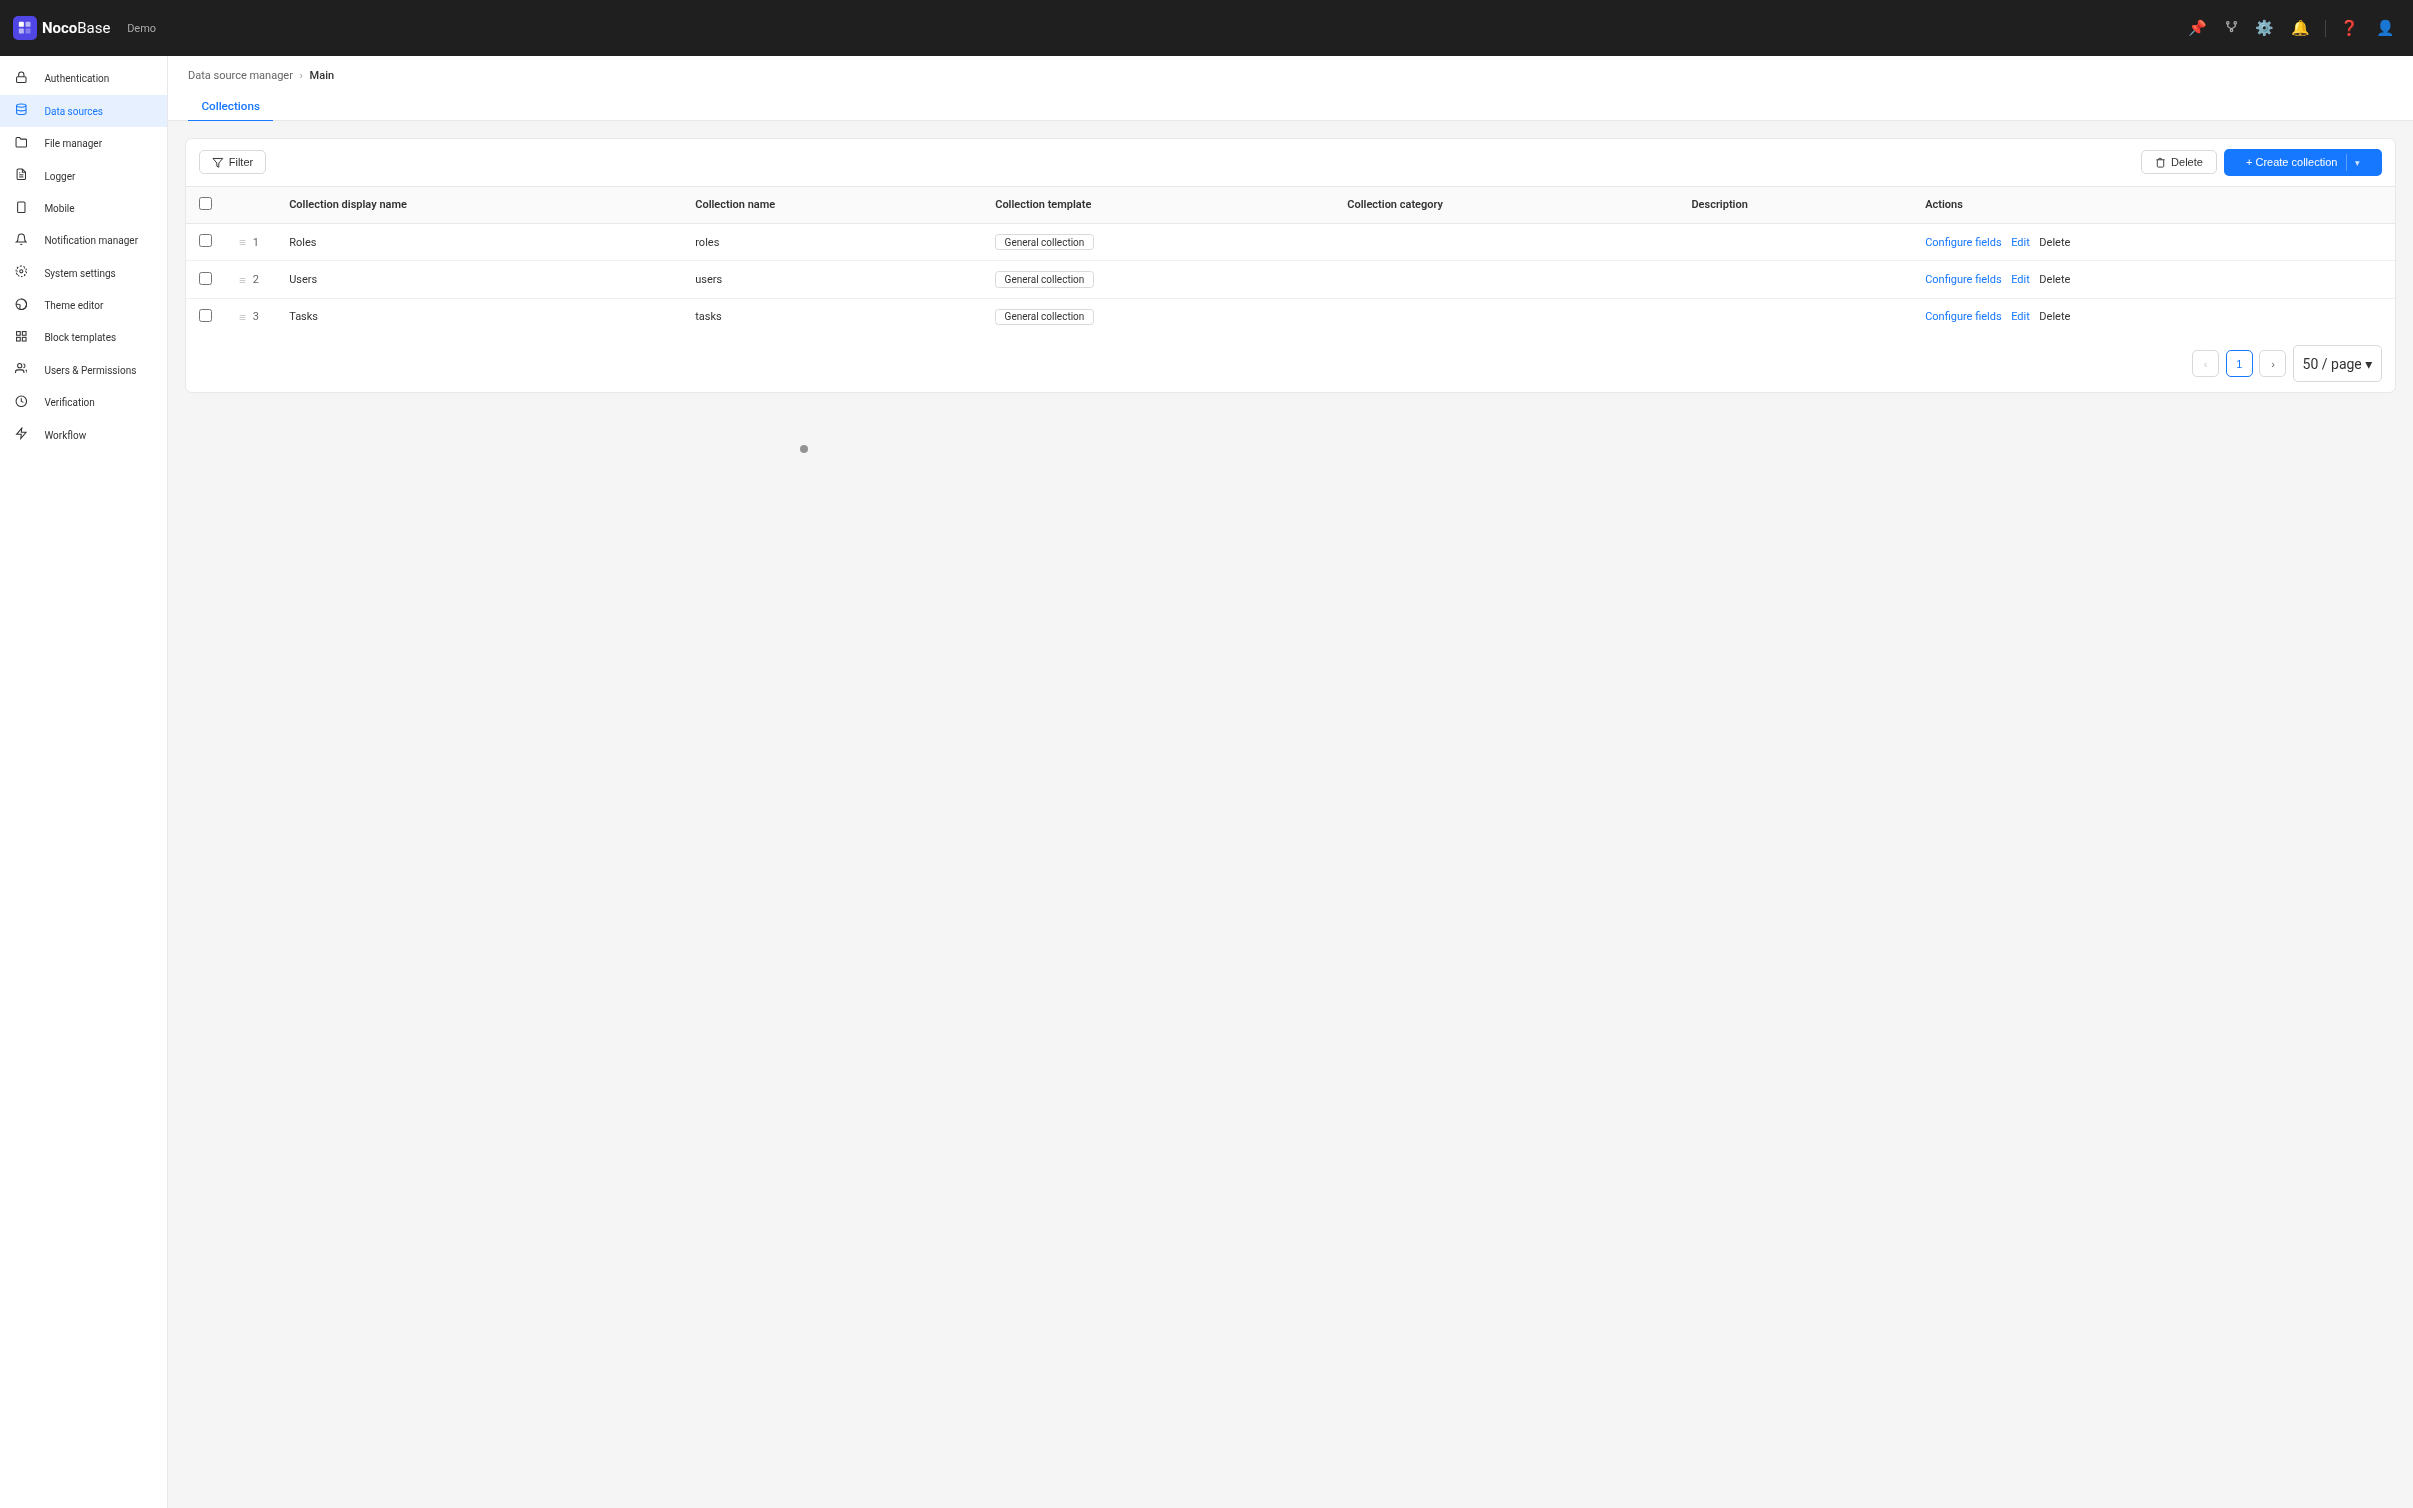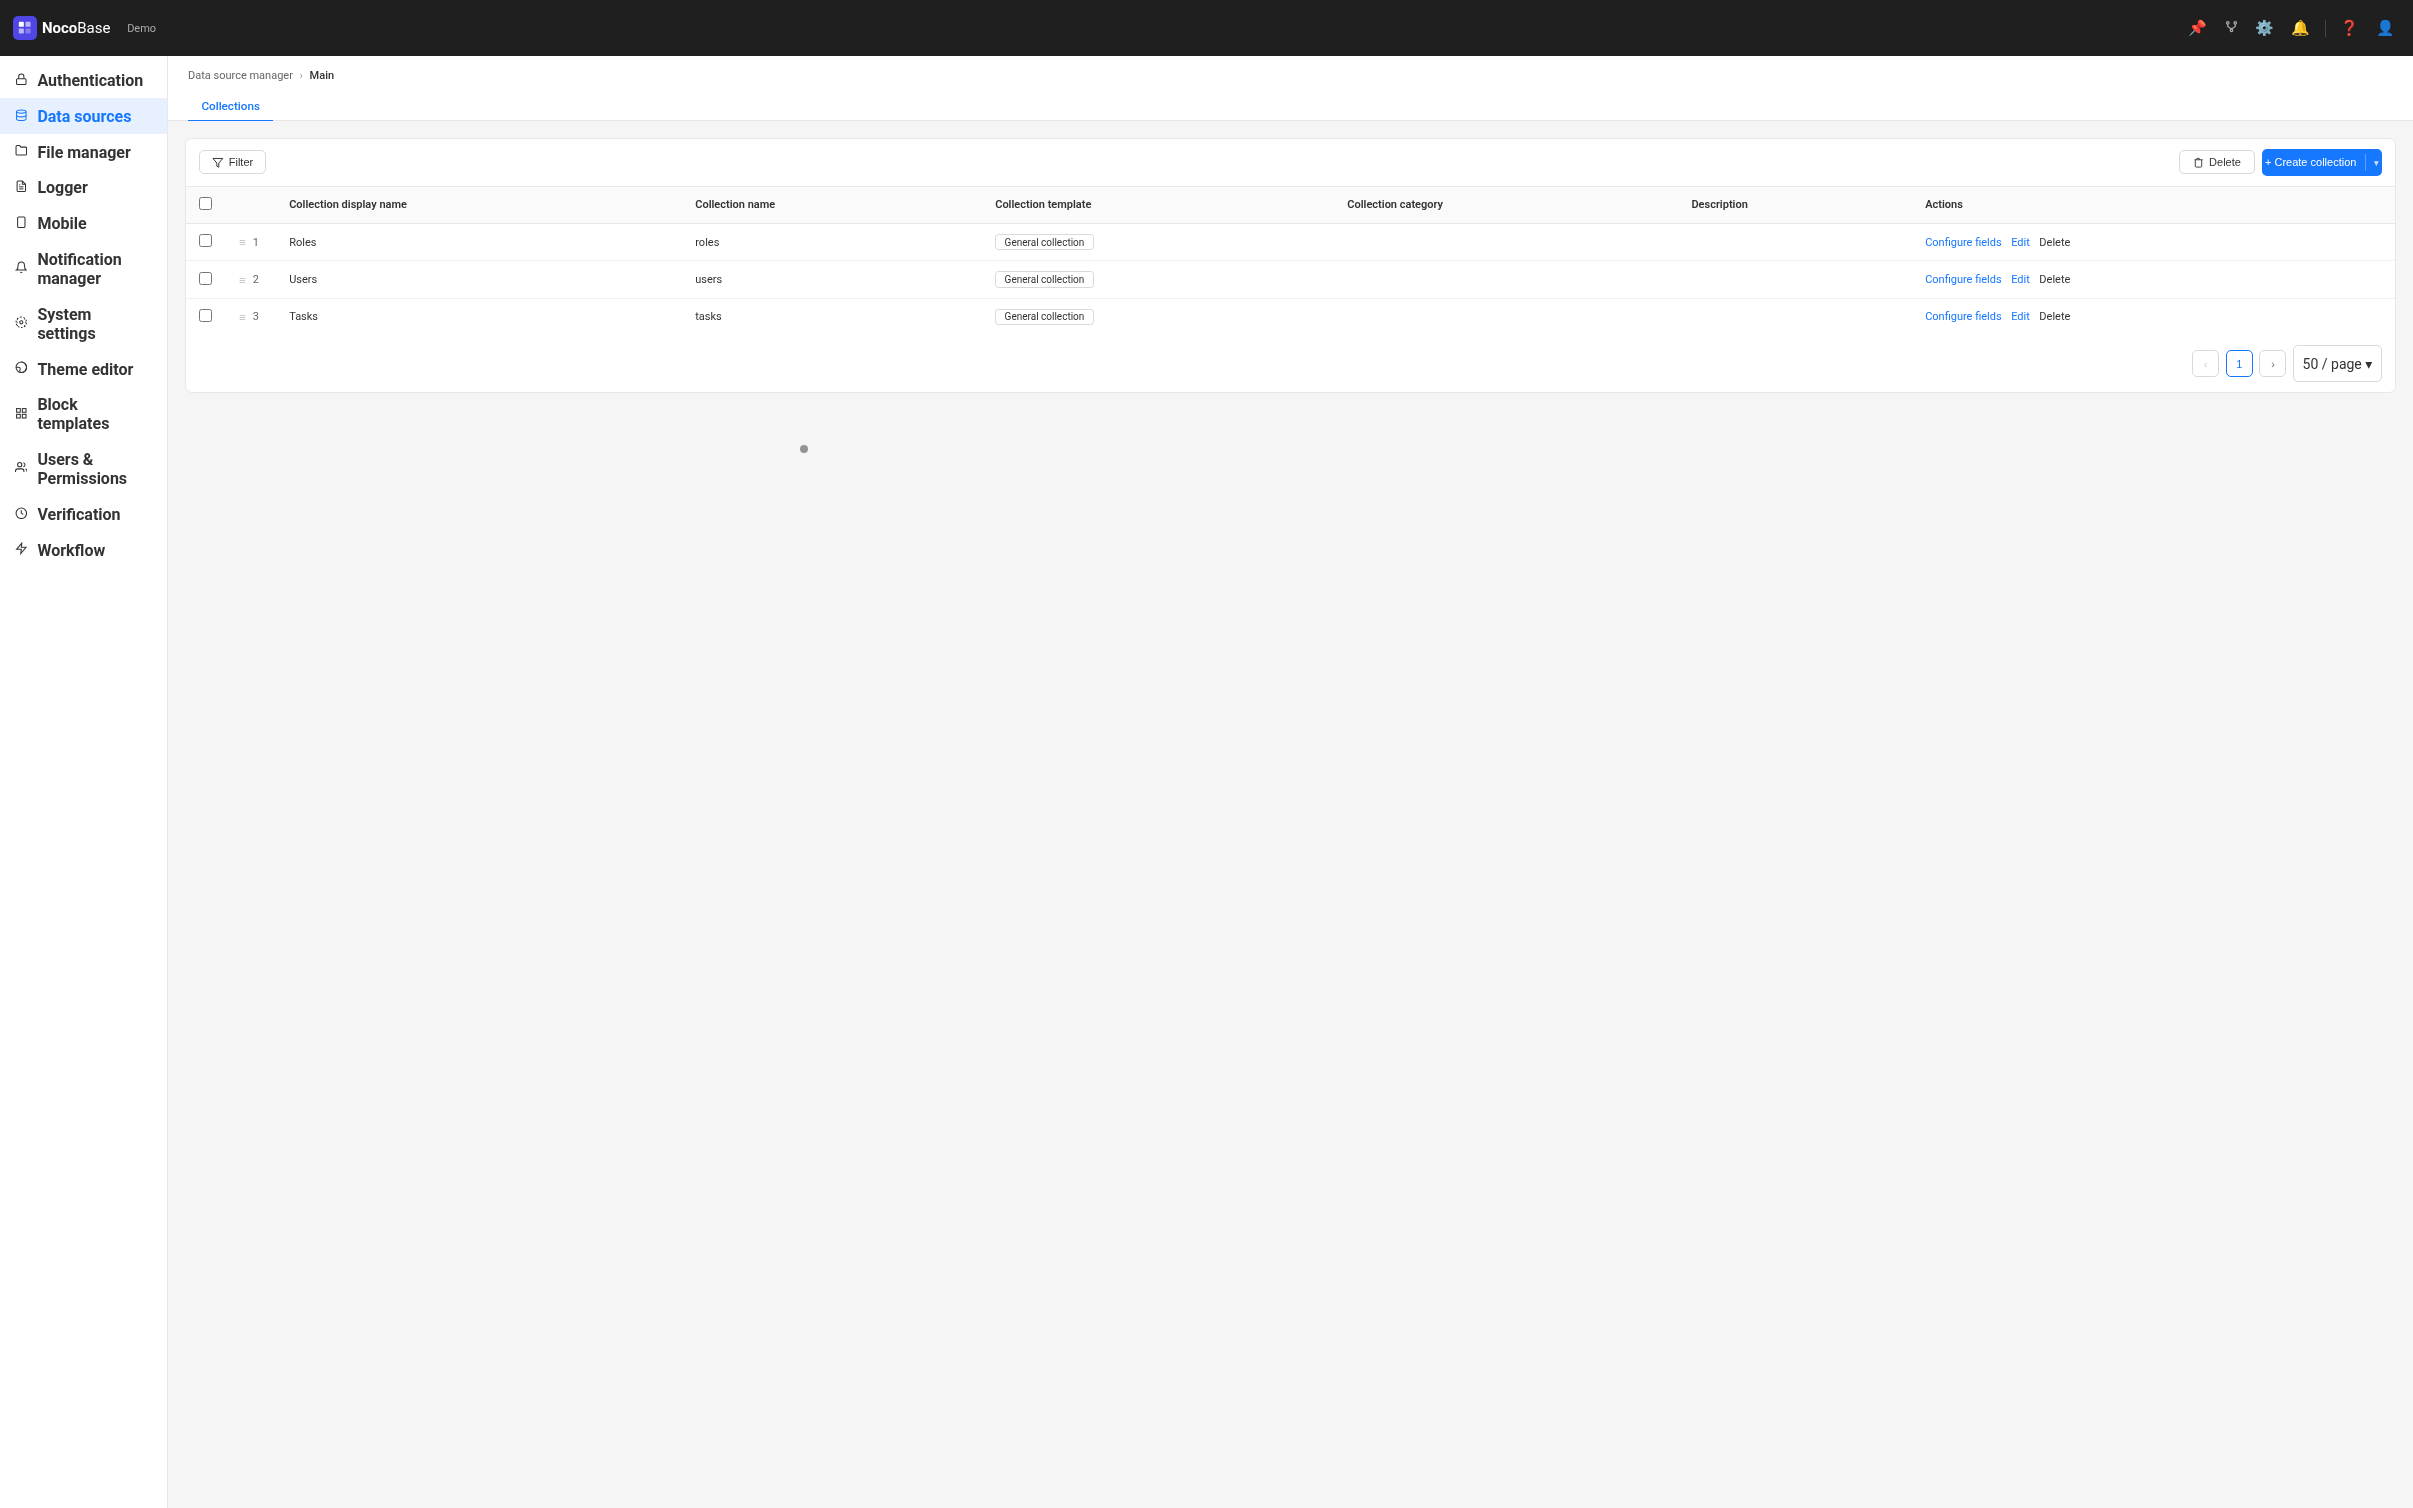--- a/index.html
+++ b/index.html
@@ -59,28 +59,27 @@
       width: 168px;
       background: #fff;
       border-right: 0.8px solid #e8e8e8;
       overflow-y: auto;
       flex-shrink: 0;
       padding: 6.7px 0;
     }
     .sidebar-item {
       display: flex;
       align-items: center;
-      gap: 9px;
+      gap: 16px;
       padding: 8.4px 13.4px;
       cursor: pointer;
       color: #333;
-      font-size: 16px;
+      font-size: 10px;
       border-radius: 0;
       transition: background 0.15s;
-      font-weight: bold;
     }
     .sidebar-item.active {
       background: #e6f0ff;
       color: #1677ff;
     }
     .sidebar-item-icon {
       font-size: 12.6px;
       width: 15px;
       text-align: center;
       flex-shrink: 0;
@@ -197,21 +196,21 @@
       background: #fff;
       cursor: pointer;
       font-size: 11px;
       color: #333;
       margin-right: 6.7px;
     }
     .create-btn {
       display: flex;
       align-items: center;
       gap: 5px;
-      padding: 5px 3px;
+      padding: 5px 22px;
       border: none;
       border-radius: 5px;
       background: #1677ff;
       color: #fff;
       cursor: pointer;
       font-size: 11px;
       font-weight: 500;
     }
     .create-btn-dropdown {
       width: 0.8px; height: 17px; background: rgba(255,255,255,0.3); margin: 0 3.4px;

